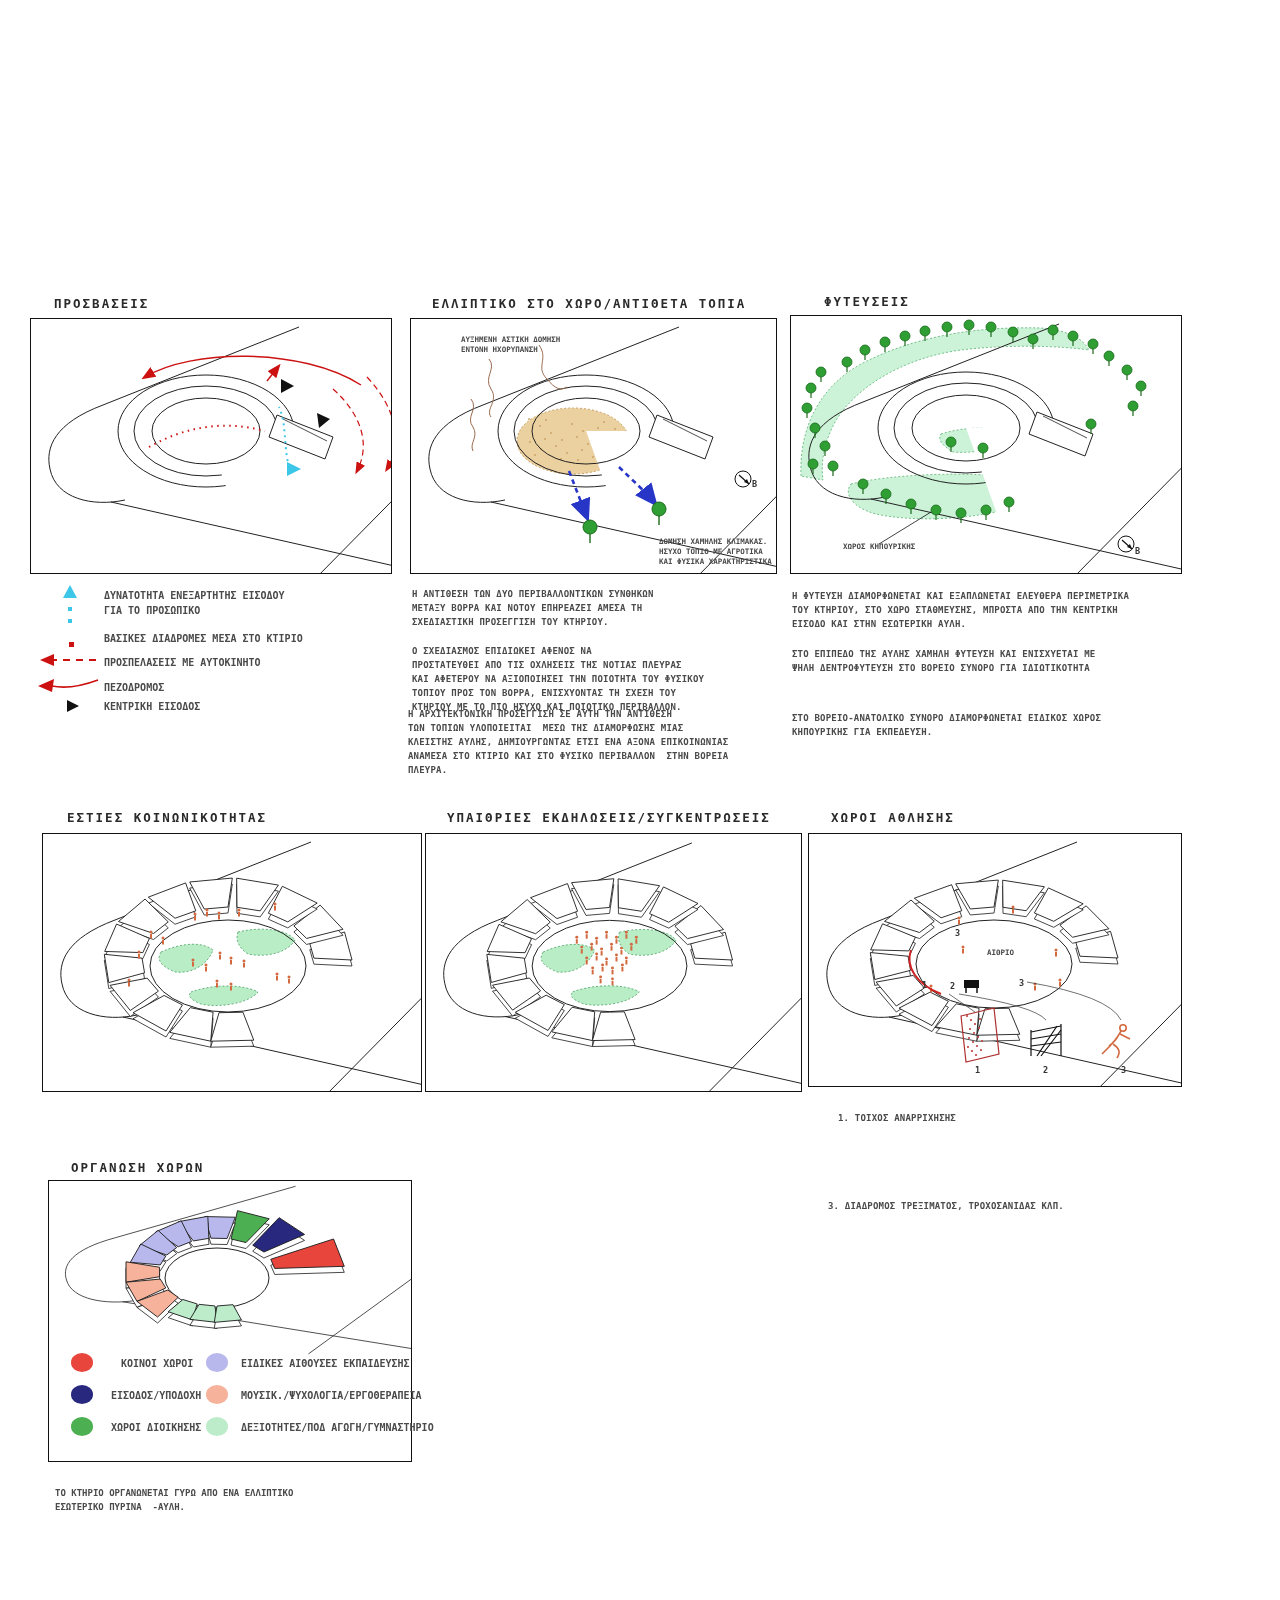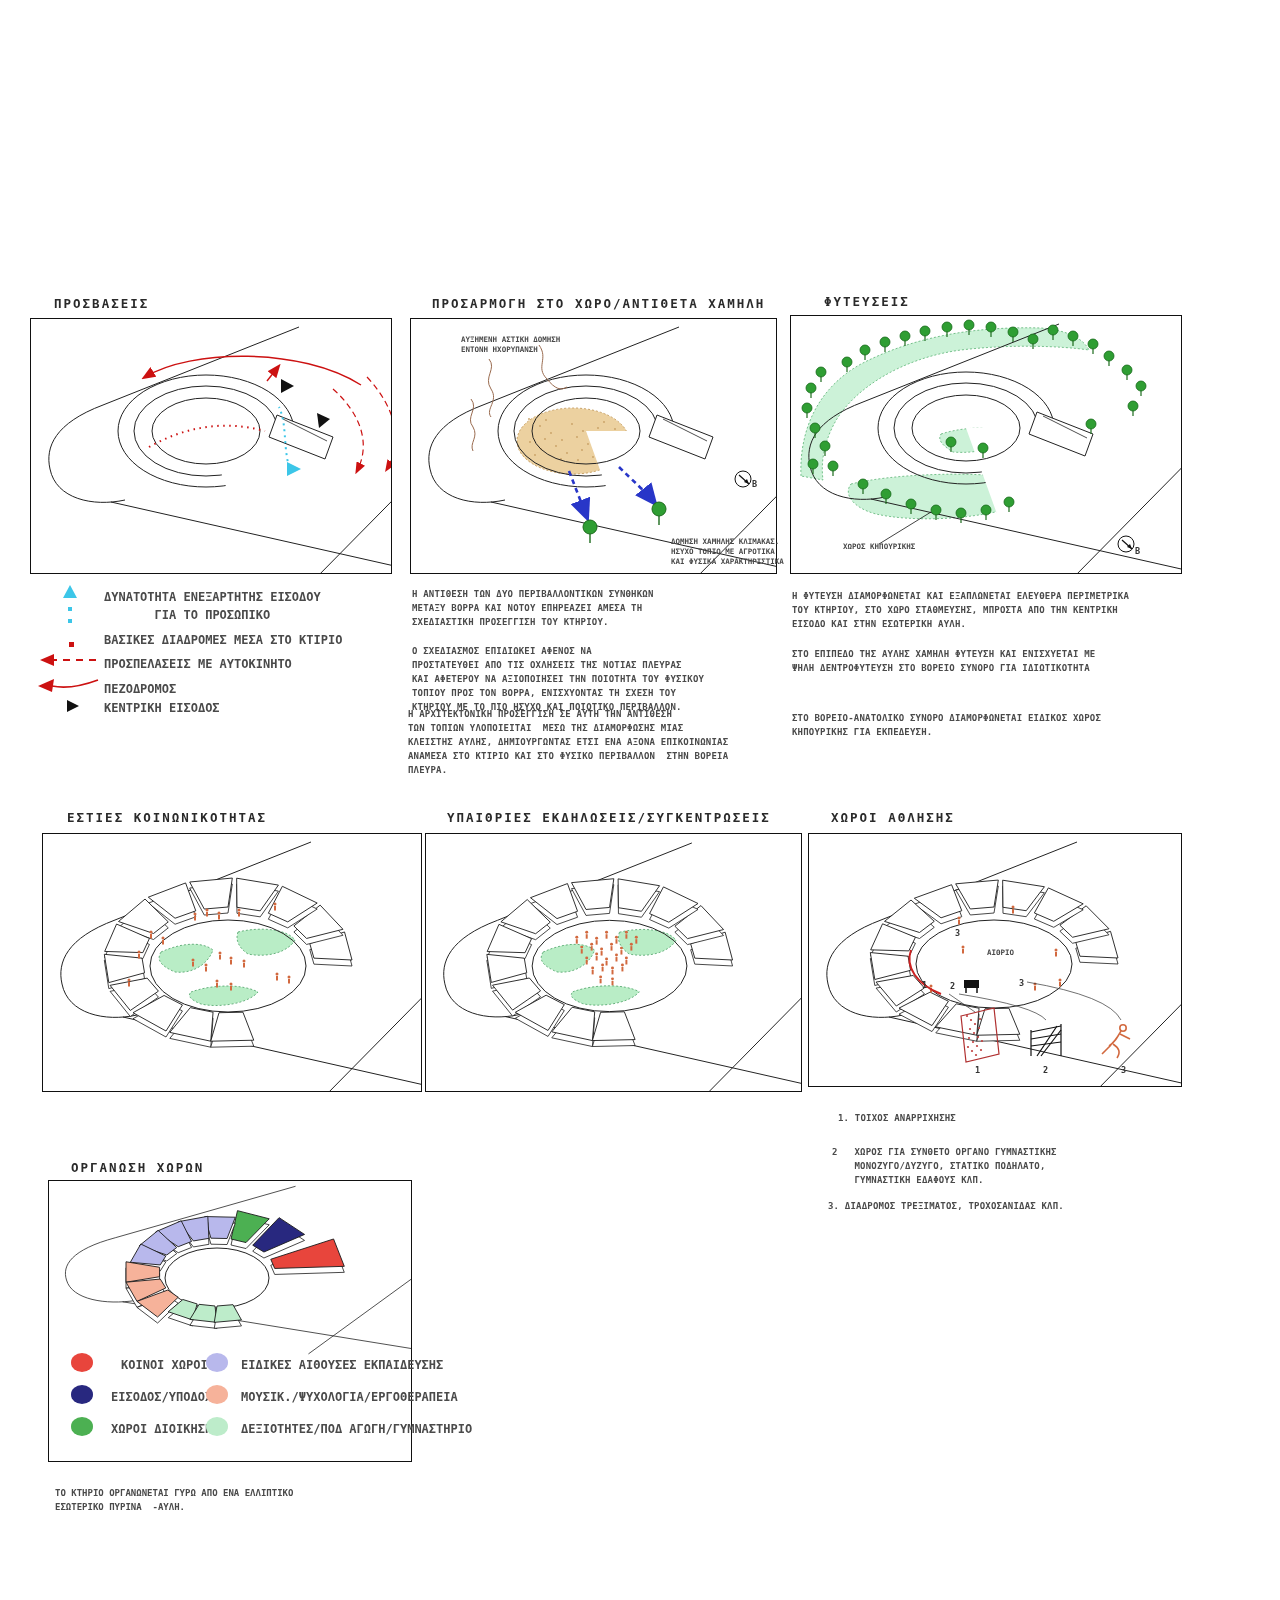--- a/index.html
+++ b/index.html
@@ -4,21 +4,21 @@
 <style>
   html,body{margin:0;padding:0;background:#fff;}
   .board{position:relative;width:1280px;height:1600px;background:#ffffff;
          font-family:"DejaVu Sans Mono",monospace;color:#3b3b3b;overflow:hidden;}
   .abs{position:absolute;}
   .title{font-size:12.5px;font-weight:bold;letter-spacing:2px;color:#2a2a2a;white-space:pre;padding-left:19px;}
   .frame{position:absolute;border:1px solid #111;background:#fff;}
   .frame svg{position:absolute;left:0;top:0;}
   .para{font-size:9px;font-weight:bold;line-height:1.55;letter-spacing:.2px;white-space:pre;color:#4a4a4a;}
   .ann{font-size:7.5px;font-weight:bold;line-height:1.35;white-space:pre;color:#4a4a4a;margin-left:32px;}
-  .leg-label{font-size:12px;font-weight:bold;white-space:pre;color:#4a4a4a;line-height:1.5;text-align:center;}
+  .leg-label{font-size:10px;font-weight:bold;white-space:pre;color:#4a4a4a;line-height:1.5;}
   .num{font-size:8.5px;font-weight:bold;color:#333;}
   .swatch{width:22px;height:19px;border-radius:50%;}
   .caption{font-size:9px;font-weight:bold;line-height:1.6;white-space:pre;color:#4a4a4a;}
 </style>
 </head>
 <body>
 
 <div class="board">
 
   <svg width="0" height="0" style="position:absolute">
@@ -91,21 +91,21 @@
       </svg>
   </div>
   <div class="abs leg-label" style="left:104px;top:680px">ΠΕΖΟΔΡΟΜΟΣ</div>
   <div class="abs" style="left:64px;top:698px">
     <svg width="18" height="16">
         <polygon points="3,2 15,8 3,14" fill="#111"></polygon>
       </svg>
   </div>
   <div class="abs leg-label" style="left:104px;top:699px">ΚΕΝΤΡΙΚΗ ΕΙΣΟΔΟΣ</div>
 
-  <div class="abs title" style="left:413px;top:296px">ΠΡΟΣΑΡΜΟΓΗ ΣΤΟ ΧΩΡΟ/ΑΝΤΙΘΕΤΑ ΧΑΜΗΛΗ</div>
+  <div class="abs title" style="left:413px;top:296px">ΕΛΛΙΠΤΙΚΟ ΣΤΟ ΧΩΡΟ/ΑΝΤΙΘΕΤΑ ΤΟΠΙΑ</div>
   <div class="frame" style="left:410px;top:318px;width:365px;height:254px">
     <svg viewBox="0 0 365 254" width="365" height="254">
       <use href="#site"></use>
       <ellipse cx="162" cy="122" rx="56" ry="33" fill="#ecd1a0" stroke="#c8a064" stroke-width="1" stroke-dasharray="2 2"></ellipse>
       <g id="tan-dots">
           <circle cx="118" cy="100" r="0.9" fill="#c8a064"></circle>
           <circle cx="171" cy="131" r="0.9" fill="#c8a064"></circle>
           <circle cx="134" cy="120" r="0.9" fill="#c8a064"></circle>
           <circle cx="187" cy="109" r="0.9" fill="#c8a064"></circle>
           <circle cx="150" cy="140" r="0.9" fill="#c8a064"></circle>
@@ -142,21 +142,21 @@
       <circle cx="248" cy="190" r="7" fill="#2f9e33" stroke="#1c6b1c"></circle>
       <path d="M 248,197 L 248,206" stroke="#1c6b1c" stroke-width="1.4"></path>
       <g>
         <circle cx="332" cy="160" r="8" fill="none" stroke="#111" stroke-width="1"></circle>
         <path d="M 328,156 L 338,165" stroke="#111" stroke-width="1.2"></path>
         <polygon points="338,165 333,163 336,160" fill="#111"></polygon>
       </g>
     </svg>
     <div class="abs ann" style="left:18px;top:16px">ΑΥΞΗΜΕΝΗ ΑΣΤΙΚΗ ΔΟΜΗΣΗ
 ΕΝΤΟΝΗ ΗΧΟΡΥΠΑΝΣΗ</div>
-    <div class="abs ann" style="left:228px;top:218px">ΔΟΜΗΣΗ ΧΑΜΗΛΗΣ ΚΛΙΜΑΚΑΣ.
+    <div class="abs ann" style="left:216px;top:218px">ΔΟΜΗΣΗ ΧΑΜΗΛΗΣ ΚΛΙΜΑΚΑΣ.
 ΗΣΥΧΟ ΤΟΠΙΟ ΜΕ ΑΓΡΟΤΙΚΑ
 ΚΑΙ ΦΥΣΙΚΑ ΧΑΡΑΚΤΗΡΙΣΤΙΚΑ</div>
     <div class="abs num" style="left:341px;top:160px">B</div>
   </div>
   <div class="abs para" style="left:412px;top:588px">Η ΑΝΤΙΘΕΣΗ ΤΩΝ ΔΥΟ ΠΕΡΙΒΑΛΛΟΝΤΙΚΩΝ ΣΥΝΘΗΚΩΝ
 ΜΕΤΑΞΥ ΒΟΡΡΑ ΚΑΙ ΝΟΤΟΥ ΕΠΗΡΕΑΖΕΙ ΑΜΕΣΑ ΤΗ
 ΣΧΕΔΙΑΣΤΙΚΗ ΠΡΟΣΕΓΓΙΣΗ ΤΟΥ ΚΤΗΡΙΟΥ.</div>
   <div class="abs para" style="left:412px;top:645px">Ο ΣΧΕΔΙΑΣΜΟΣ ΕΠΙΔΙΩΚΕΙ ΑΦΕΝΟΣ ΝΑ
 ΠΡΟΣΤΑΤΕΥΘΕΙ ΑΠΟ ΤΙΣ ΟΧΛΗΣΕΙΣ ΤΗΣ ΝΟΤΙΑΣ ΠΛΕΥΡΑΣ
 ΚΑΙ ΑΦΕΤΕΡΟΥ ΝΑ ΑΞΙΟΠΟΙΗΣΕΙ ΤΗΝ ΠΟΙΟΤΗΤΑ ΤΟΥ ΦΥΣΙΚΟΥ
@@ -524,23 +524,20 @@
     <div class="abs ann" style="left:146px;top:114px">ΑΙΘΡΙΟ</div>
     <div class="abs num" style="left:146px;top:94px">3</div>
     <div class="abs num" style="left:113px;top:146px">1</div>
     <div class="abs num" style="left:141px;top:147px">2</div>
     <div class="abs num" style="left:210px;top:144px">3</div>
     <div class="abs num" style="left:166px;top:231px">1</div>
     <div class="abs num" style="left:234px;top:231px">2</div>
     <div class="abs num" style="left:312px;top:231px">3</div>
   </div>
   <div class="abs para" style="left:838px;top:1112px">1. ΤΟΙΧΟΣ ΑΝΑΡΡΙΧΗΣΗΣ</div>
-  <div class="abs para" style="left:832px;top:1146px">2   ΧΩΡΟΣ ΓΙΑ ΣΥΝΘΕΤΟ ΟΡΓΑΝΟ ΓΥΜΝΑΣΤΙΚΗΣ
-    ΜΟΝΟΖΥΓΟ/ΔΥΖΥΓΟ, ΣΤΑΤΙΚΟ ΠΟΔΗΛΑΤΟ,
-    ΓΥΜΝΑΣΤΙΚΗ ΕΔΑΦΟΥΣ ΚΛΠ.</div>
   <div class="abs para" style="left:828px;top:1200px">3. ΔΙΑΔΡΟΜΟΣ ΤΡΕΞΙΜΑΤΟΣ, ΤΡΟΧΟΣΑΝΙΔΑΣ ΚΛΠ.</div>
 
   <div class="abs title" style="left:52px;top:1160px">ΟΡΓΑΝΩΣΗ ΧΩΡΩΝ</div>
   <div class="frame" style="left:48px;top:1180px;width:362px;height:280px">
     <svg viewBox="0 0 362 280" width="362" height="280">
       <g transform="scale(0.92,0.66)">
           <use href="#site"></use>
         </g>
       <ellipse cx="168" cy="97" rx="52" ry="30" fill="none" stroke="#222" stroke-width="1"></ellipse>
       <g id="ring7">

